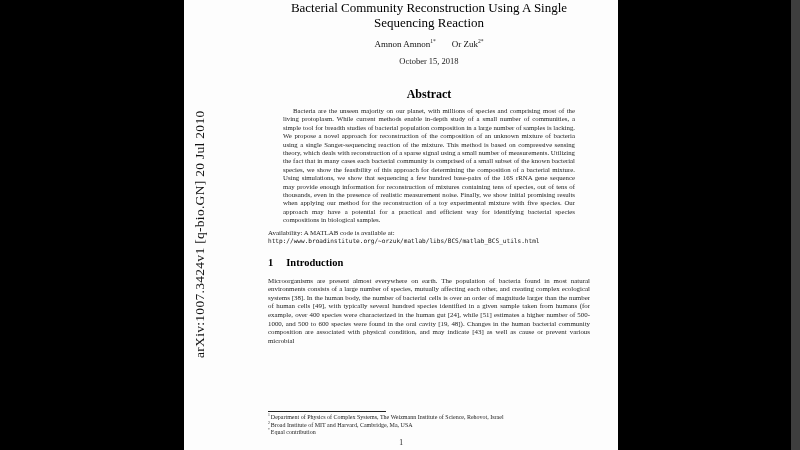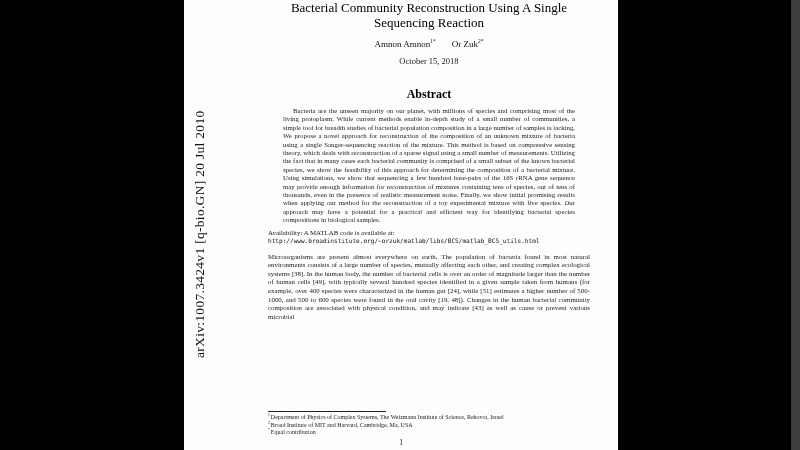--- a/index.html
+++ b/index.html
@@ -60,20 +60,23 @@
 
       <div class="date">October 15, 2018</div>
 
       <div class="abstract-heading">Abstract</div>
 
       <p class="abstract-body">Bacteria are the unseen majority on our planet, with millions of species and comprising most of the living protoplasm. While current methods enable in-depth study of a small number of communities, a simple tool for breadth studies of bacterial population composition in a large number of samples is lacking. We propose a novel approach for reconstruction of the composition of an unknown mixture of bacteria using a single Sanger-sequencing reaction of the mixture. This method is based on compressive sensing theory, which deals with reconstruction of a sparse signal using a small number of measurements. Utilizing the fact that in many cases each bacterial community is comprised of a small subset of the known bacterial species, we show the feasibility of this approach for determining the composition of a bacterial mixture. Using simulations, we show that sequencing a few hundred base-pairs of the 16S rRNA gene sequence may provide enough information for reconstruction of mixtures containing tens of species, out of tens of thousands, even in the presence of realistic measurement noise. Finally, we show initial promising results when applying our method for the reconstruction of a toy experimental mixture with five species. Our approach may have a potential for a practical and efficient way for identifying bacterial species compositions in biological samples.</p>
 
       <div class="availability">Availability: A MATLAB code is available at:</div>
       <div class="availability-url">http://www.broadinstitute.org/~orzuk/matlab/libs/BCS/matlab_BCS_utils.html</div>
 
+      <div class="section-heading">
+        <span class="sec-num">1</span><span class="sec-title">Introduction</span>
+      </div>
 
       <p class="intro">Microorganisms are present almost everywhere on earth. The population of bacteria found in most natural environments consists of a large number of species, mutually affecting each other, and creating complex ecological systems [38]. In the human body, the number of bacterial cells is over an order of magnitude larger than the number of human cells [49], with typically several hundred species identified in a given sample taken from humans (for example, over 400 species were characterized in the human gut [24], while [51] estimates a higher number of 500-1000, and 500 to 600 species were found in the oral cavity [19, 48]). Changes in the human bacterial community composition are associated with physical condition, and may indicate [43] as well as cause or prevent various microbial</p>
 
     </div>
 
     <div class="footnotes">
       <div class="fn-rule"></div>
       <div class="fn"><sup>1</sup><span>Department of Physics of Complex Systems, The Weizmann Institute of Science, Rehovot, Israel</span></div>
       <div class="fn"><sup>2</sup><span>Broad Institute of MIT and Harvard, Cambridge, Ma, USA</span></div>
       <div class="fn"><sup>*</sup><span>Equal contribution</span></div>

